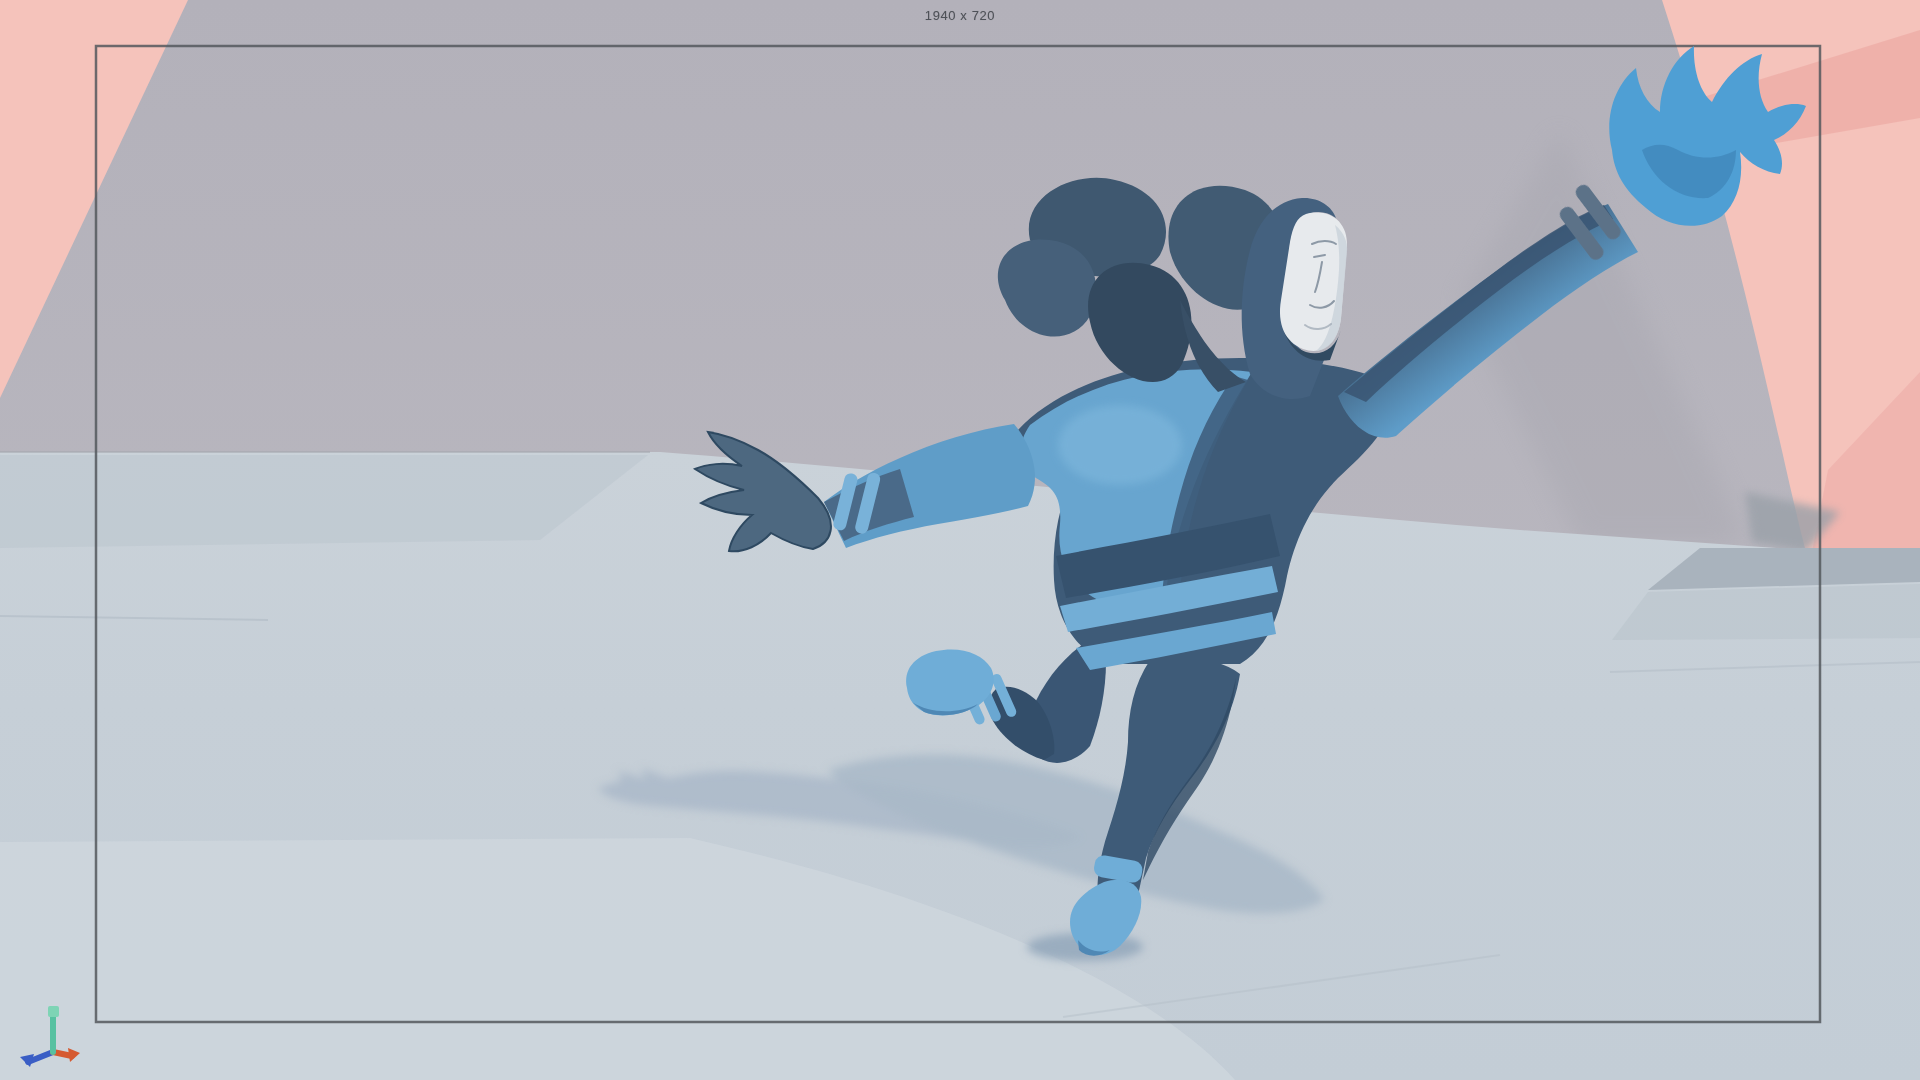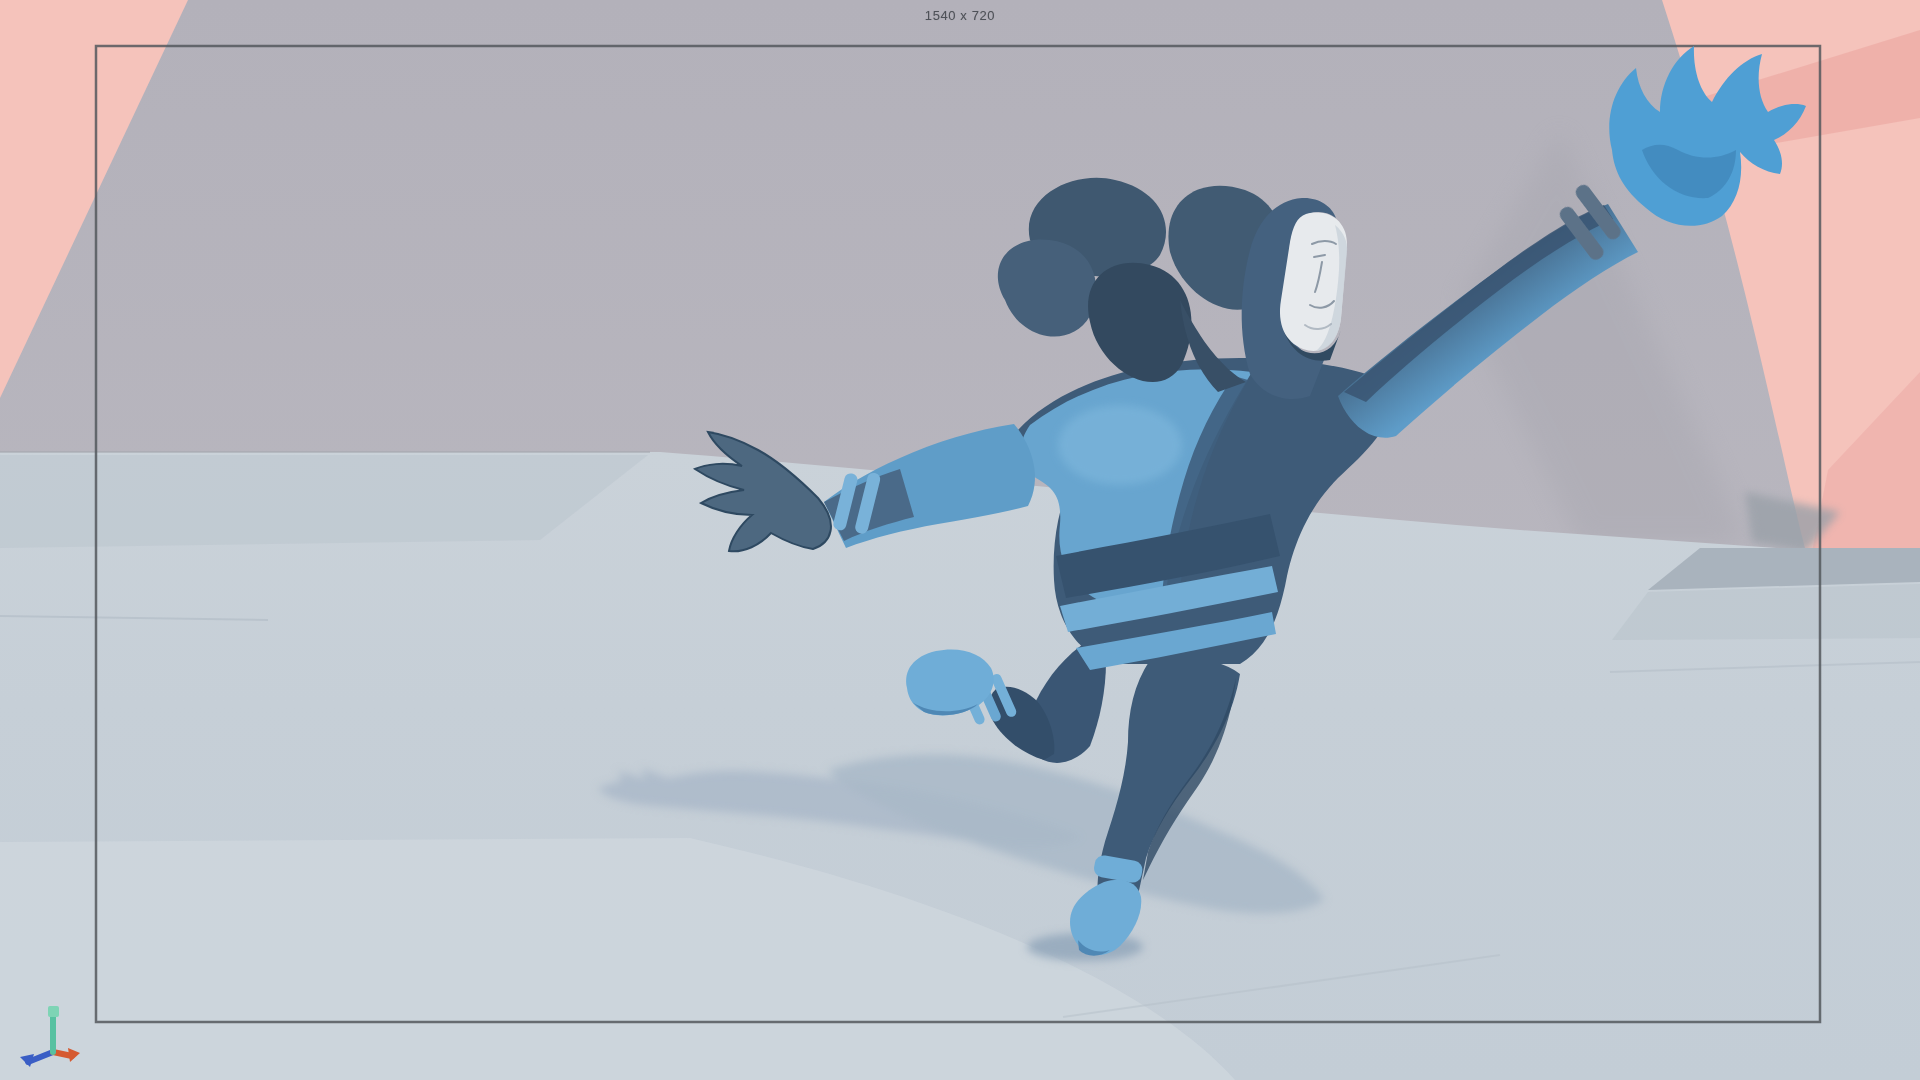--- a/index.html
+++ b/index.html
@@ -188,15 +188,15 @@
   <g stroke-linecap="round">
     <line x1="53" y1="1052" x2="28" y2="1062" stroke-width="6" stroke="#3a5ec5"></line>
     <polygon points="20,1057 34,1054 30,1067" fill="#3a5ec5"></polygon>
     <line x1="53" y1="1052" x2="72" y2="1056" stroke-width="6" stroke="#d55a31"></line>
     <polygon points="80,1053 68,1048 70,1062" fill="#d55a31"></polygon>
     <line x1="53" y1="1052" x2="53" y2="1016" stroke-width="6" stroke="#57c1a1"></line>
     <rect x="48" y="1006" width="11" height="11" rx="2" fill="#7ed4b5"></rect>
   </g>
 </svg>
 
-<div class="gate-label">1540 x 720</div>
+<div class="gate-label">1940 x 720</div>
 
 </div>
 
 </body></html>

